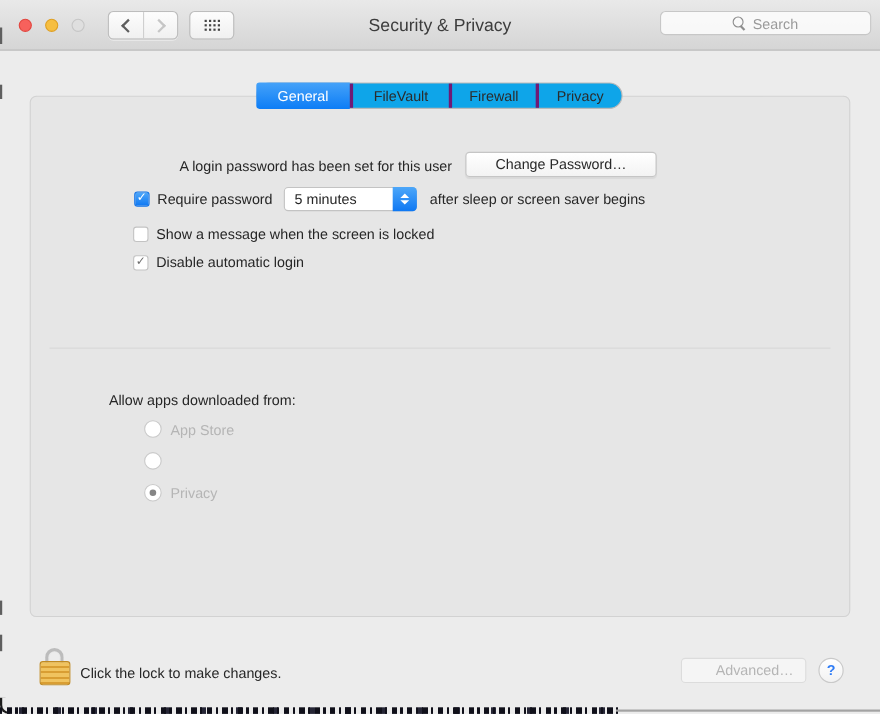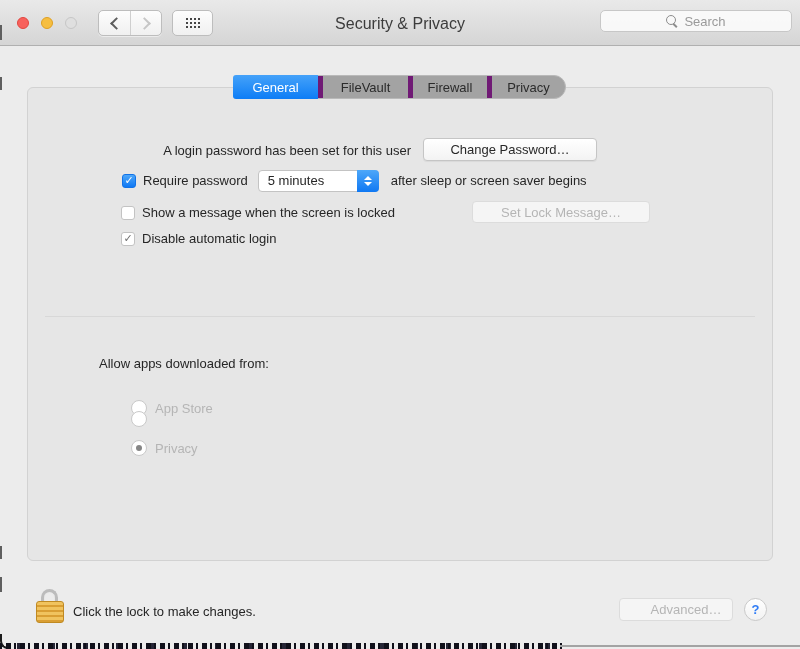--- a/index.html
+++ b/index.html
@@ -40,24 +40,24 @@
   .mag::before { content:""; position:absolute; left:0; top:0; width:8px; height:8px;
     border:1.5px solid #8d8d8d; border-radius:50%; }
   .mag::after { content:""; position:absolute; left:8px; top:8px; width:5px; height:1.5px;
     background:#8d8d8d; transform:rotate(45deg); transform-origin:0 0; }
 
   
   .panel { position:absolute; left:27px; top:87px; width:746px; height:474px;
     background:#e6e6e6; border:1px solid #d2d2d2; border-radius:6px; }
 
   .tabbar { position:absolute; left:233px; top:75px; height:24px; display:flex;
-    background:#a3a3a3; border:1px solid #b9b9b9; border-radius:12px; z-index:5; }
+    background:#0ea5e9; border:1px solid #b9b9b9; border-radius:12px; z-index:5; }
   .tab { display:flex; align-items:center; justify-content:center; height:100%;
     color:#2b2b2b; }
-  .tab + .tab { border-left:5px solid #701a75;text-align:right; }
+  .tab + .tab { border-left:3px solid #701a75;text-align:right; }
   .tab.sel { background:linear-gradient(#45a2f9,#0d7df6); color:#ffffff;
     border-radius:3px 0 0 3px; margin:-1px 0 -1px -1px; height:24px; border-left:none; }
   .tab-general  { width:85px; }
   .tab-filevault{ width:90px; }
   .tab-firewall { width:79px; }
   .tab-privacy  { width:78px; }
 
   
   .btn { position:absolute; display:flex; align-items:center; justify-content:center;
     background:linear-gradient(#ffffff,#f3f3f3); border:1px solid #c5c5c5; border-radius:4px;
@@ -186,34 +186,33 @@
           <span class="tri down"></span>
       </span>
     </span>
     <span>after sleep or screen saver begins</span>
   </div>
 
   <div class="row" style="left:121px; top:201px;">
     <span class="checkbox off"></span>
     <span>Show a message when the screen is locked</span>
   </div>
-  <div class="btn disabled" style="left:472px; top:201px; width:178px; height:22px;">Set Lock Message…</div>
 
   <div class="row" style="left:121px; top:227px;">
     <span class="checkbox graycheck">
       <span class="ck">✓</span>
     </span>
     <span>Disable automatic login</span>
   </div>
 
   <div class="divider"></div>
 
   <div style="position:absolute; left:99px; top:356px;">Allow apps downloaded from:</div>
 
-  <div class="radio-row" style="left:131px; top:400px;text-align:center;">
+  <div class="radio-row" style="left:131px; top:382px;text-align:center;">
     <span class="radio"></span>
     <span>App Store</span>
   </div>
   <div class="radio-row" style="left:131px; top:411px;">
     <span class="radio"></span>
   </div>
   <div class="radio-row" style="left:131px; top:440px;">
     <span class="radio">
         <span class="dot"></span>
       </span>

